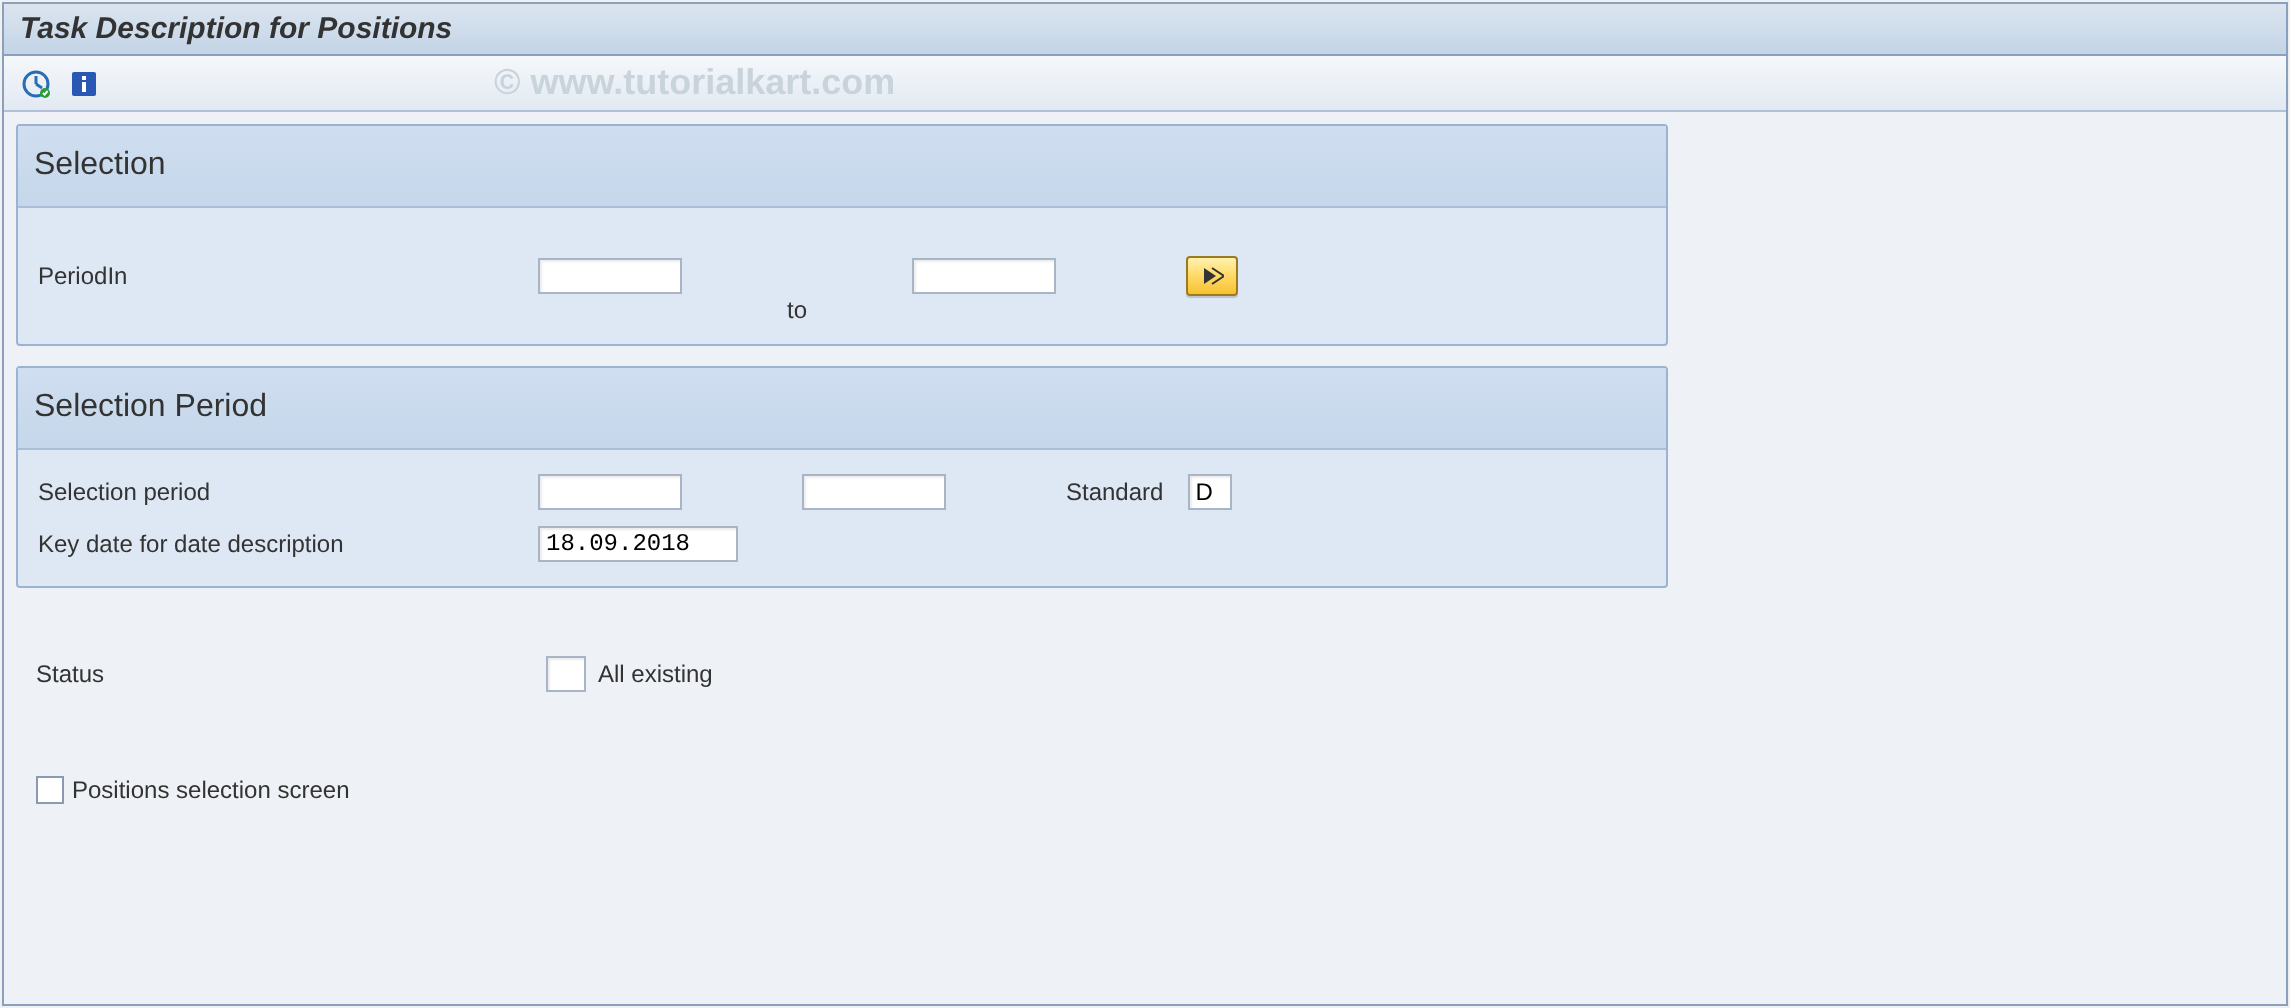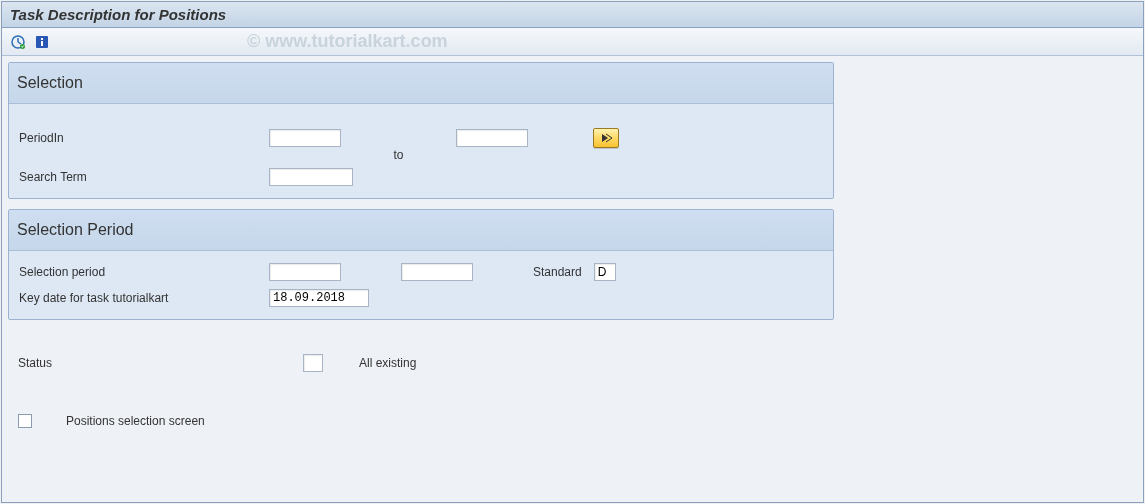--- a/index.html
+++ b/index.html
@@ -17,21 +17,21 @@
     .row { display: flex; align-items: center; margin: 4px 0; font-size: 12px; color: #333; min-height: 22px; }
     .label { width: 250px; }
     .label2 { width: 115px; text-align: center; margin-top: 34px; }
     input[type="text"].fld { border: 1px solid #a8b5c6; background: #fff; height: 18px; font-size: 12px; padding: 1px 3px; box-shadow: inset 1px 1px 1px rgba(0,0,0,0.08); }
     .fld-small { width: 72px; }
     .fld-med { width: 100px; font-family: Liberation Mono, monospace; }
     .fld-large { width: 84px; }
     .btn-sel { width: 26px; height: 20px; background: linear-gradient(#fff2b0, #ffd966, #f7c232); border: 1px solid #9c7a1e; border-radius: 2px; display: inline-flex; align-items: center; justify-content: center; margin-left: 65px; cursor: pointer; box-shadow: 0 1px 0 rgba(0,0,0,0.15); }
     .btn-sel svg { width: 12px; height: 12px; }
     .plain-area { padding: 4px 10px; }
-    .plain-area .row { margin: 18px 0; gap: 30px; }
+    .plain-area .row { margin: 18px 0; }
     .cb-box { width: 14px; height: 14px; border: 1px solid #8b9ab0; background: #fff; display: inline-block; margin-right: 4px; flex-shrink:0; }
     .fld-tiny { width: 22px; }
     .gap-col { width: 60px; }
   </style>
 </head>
 <body>
 
 <div class="window">
   <div class="title-bar">
     <span>Task Description for Positions</span>
@@ -66,42 +66,38 @@
           <input type="text" class="fld fld-small" value="" style="">
           <span class="label2">to</span>
           <input type="text" class="fld fld-small" value="" style="">
           <button class="btn-sel">
             <svg viewBox="0 0 12 12">
               <path d="M2 2 L8 6 L2 10 Z" fill="#333"></path>
               <path d="M6 2 L12 6 L6 10" fill="none" stroke="#333" stroke-width="1"></path>
             </svg>
           </button>
         </div>
-        <div class="row">
-          <span class="label">Search Term</span>
-          <input type="text" class="fld fld-large" value="" style="">
-        </div>
       </div>
     </div>
 
     <div class="groupbox" style="width: 826px;">
       <div class="gb-title">Selection Period</div>
       <div class="gb-body">
         <div class="row">
           <span class="label">Selection period</span>
           <input type="text" class="fld fld-small" value="" style="">
           <span class="gap-col"></span>
           <input type="text" class="fld fld-small" value="" style="">
           <span style="width:60px;"></span>
           <span>Standard</span>
           <span style="width:12px;"></span>
           <input type="text" class="fld fld-tiny" value="D" style="">
         </div>
         <div class="row">
-          <span class="label">Key date for task tutorialkart</span>
+          <span class="label">Key date for date description</span>
           <input type="text" class="fld fld-med" value="18.09.2018" style="">
         </div>
       </div>
     </div>
 
     <div class="plain-area">
       <div class="row">
         <span class="label" style="width:255px;">Status</span>
         <input type="text" class="fld" style="width: 20px; margin-right: 6px;" value="">
         <span>All existing</span>

